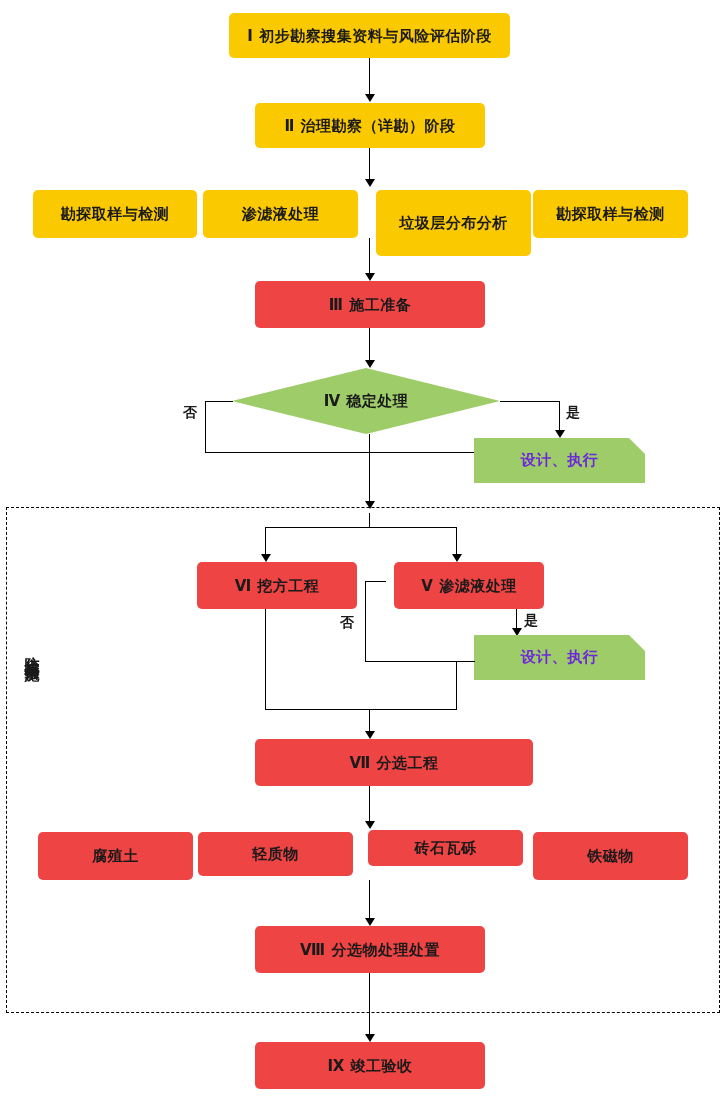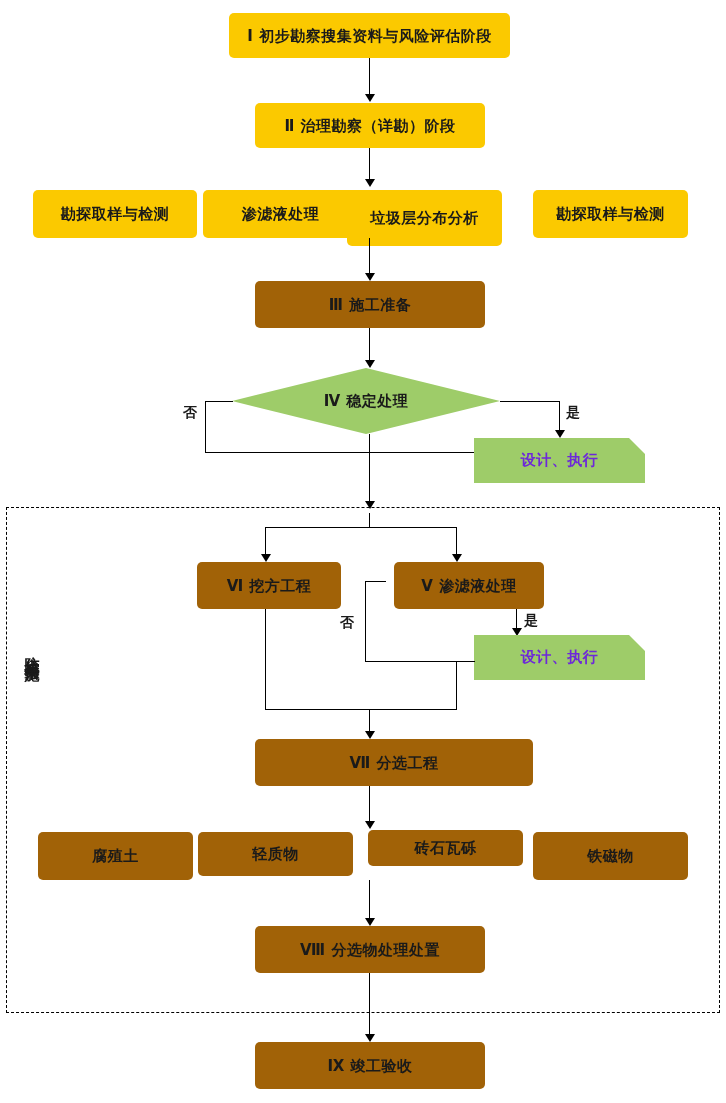--- a/index.html
+++ b/index.html
@@ -25,21 +25,21 @@
     text-align:center;
     color:#1a1a1a;
     font-size:15px;
     font-weight:700;
     letter-spacing:0.5px;
     line-height:1.2;
     border-radius:5px;
     padding:2px 6px;
   }
   .node.yellow{ background:#FBC900; }
-  .node.green { background:#a16207; }
+  .node.green { background:#ef4444; }
 
   
   .diamond{
     position:absolute;
     box-sizing:border-box;
     display:flex;
     align-items:center;
     justify-content:center;
     color:#1a1a1a;
     font-size:15px;
@@ -115,21 +115,21 @@
   <div class="ln v" style="left:369px; top:58px; height:37px;"></div>
   <div class="arrow" style="left:365px; top:94px;"></div>
 
   <div class="node yellow" style="left:255px; top:103px; width:230px; height:45px;">Ⅱ 治理勘察（详勘）阶段</div>
 
   <div class="ln v" style="left:369px; top:148px; height:32px;"></div>
   <div class="arrow" style="left:365px; top:179px;"></div>
 
   <div class="node yellow" style="left:33px; top:190px; width:164px; height:48px;">勘探取样与检测</div>
   <div class="node yellow" style="left:203px; top:190px; width:155px; height:48px;">渗滤液处理</div>
-  <div class="node yellow" style="left:347px; top:190px; width:155px; height:56px;">垃圾层分布分析</div>
+  <div class="node yellow" style="left:376px; top:190px; width:155px; height:66px;">垃圾层分布分析</div>
   <div class="node yellow" style="left:533px; top:190px; width:155px; height:48px;">勘探取样与检测</div>
 
   <div class="ln v" style="left:369px; top:238px; height:36px;"></div>
   <div class="arrow" style="left:365px; top:273px;"></div>
 
   <div class="node green" style="left:255px; top:281px; width:230px; height:47px;">Ⅲ 施工准备</div>
 
   <div class="ln v" style="left:369px; top:328px; height:33px;"></div>
   <div class="arrow" style="left:365px; top:360px;"></div>
 
@@ -150,21 +150,21 @@
   <div class="ln v" style="left:369px; top:434px; height:74px;"></div>
   <div class="arrow" style="left:365px; top:501px;"></div>
 
   <div class="ln v" style="left:369px; top:513px; height:15px;"></div>
   <div class="ln h" style="left:265px; top:527px; width:191px;"></div>
   <div class="ln v" style="left:265px; top:527px; height:28px;"></div>
   <div class="arrow" style="left:261px; top:554px;"></div>
   <div class="ln v" style="left:456px; top:527px; height:28px;"></div>
   <div class="arrow" style="left:452px; top:554px;"></div>
 
-  <div class="node green" style="left:197px; top:562px; width:144px; height:47px;">Ⅵ 挖方工程</div>
+  <div class="node green" style="left:197px; top:562px; width:160px; height:47px;">Ⅵ 挖方工程</div>
   <div class="node green" style="left:394px; top:562px; width:150px; height:47px;">Ⅴ 渗滤液处理</div>
 
   <div class="ln v" style="left:516px; top:609px; height:20px;"></div>
   <div class="arrow" style="left:512px; top:628px;"></div>
   <div class="lbl" style="left:524px; top:612px;">是</div>
 
   <div class="pent" style="left:474px; top:635px; width:171px; height:45px;">设计、执行</div>
 
   <div class="ln h" style="left:365px; top:581px; width:21px;"></div>
   <div class="ln v" style="left:365px; top:581px; height:81px;"></div>

